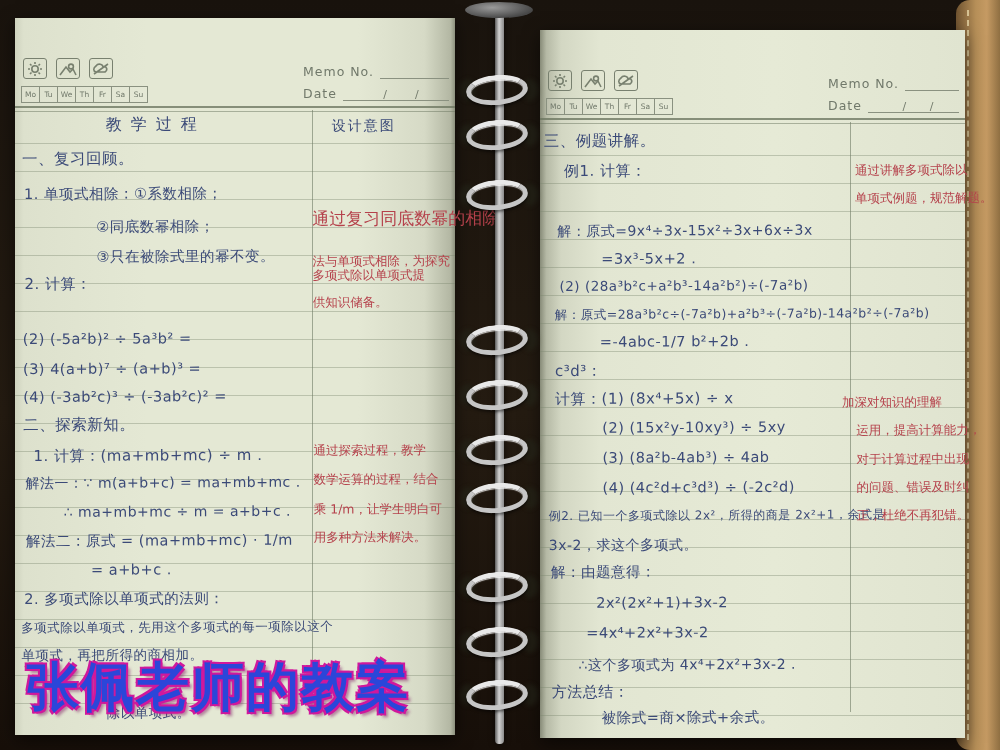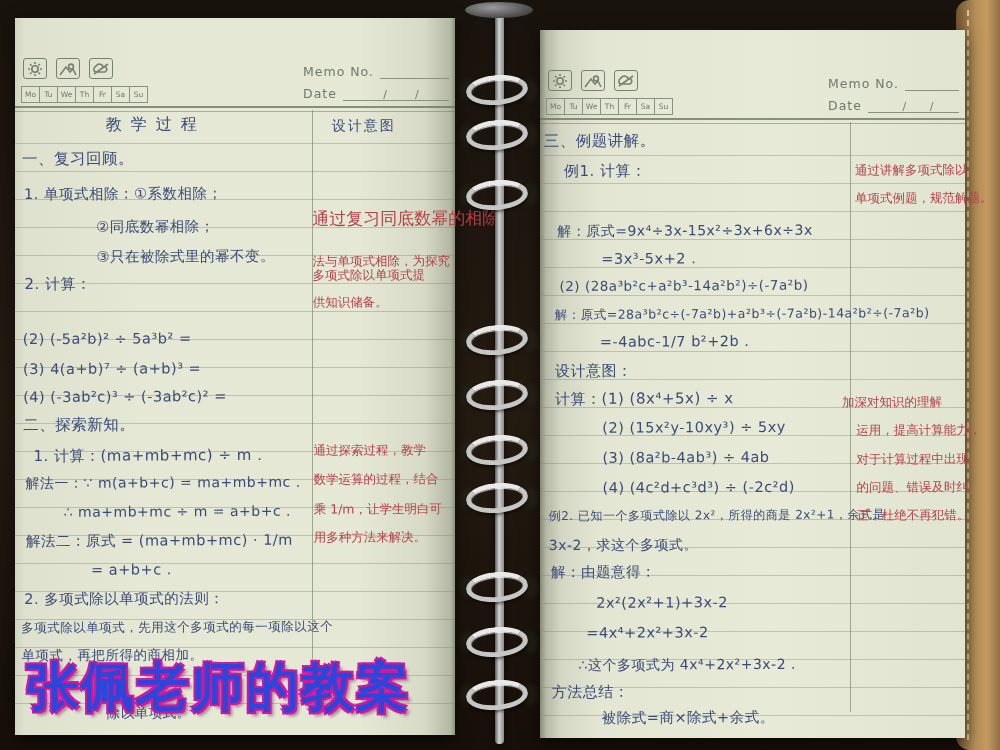--- a/index.html
+++ b/index.html
@@ -197,21 +197,21 @@
     </div>
 
     <div class="content" id="right-lines">
         <div class="hand" style="left: 5px; top: 100px; font-size: 15.5px;">三、例题讲解。</div>
         <div class="hand" style="left: 25px; top: 131px; font-size: 15px;">例1. 计算：</div>
         <div class="hand" style="left: 18px; top: 192px; font-size: 14px;">解：原式=9x⁴÷3x-15x²÷3x+6x÷3x</div>
         <div class="hand" style="left: 62px; top: 220px; font-size: 14.5px;">=3x³-5x+2 .</div>
         <div class="hand" style="left: 20px; top: 247px; font-size: 13.5px;">(2) (28a³b²c+a²b³-14a²b²)÷(-7a²b)</div>
         <div class="hand" style="left: 15px; top: 276px; font-size: 12.5px;">解：原式=28a³b²c÷(-7a²b)+a²b³÷(-7a²b)-14a²b²÷(-7a²b)</div>
         <div class="hand" style="left: 60px; top: 303px; font-size: 14.5px;">=-4abc-1/7 b²+2b .</div>
-        <div class="hand" style="left: 15px; top: 331px; font-size: 15px;">设计意图：</div>
+        <div class="hand" style="left: 15px; top: 331px; font-size: 15px;">c³d³：</div>
         <div class="hand" style="left: 15px; top: 359px; font-size: 15px;">计算：(1) (8x⁴+5x) ÷ x</div>
         <div class="hand" style="left: 62px; top: 389px; font-size: 14.5px;">(2) (15x²y-10xy³) ÷ 5xy</div>
         <div class="hand" style="left: 62px; top: 419px; font-size: 14.5px;">(3) (8a²b-4ab³) ÷ 4ab</div>
         <div class="hand" style="left: 62px; top: 449px; font-size: 14.5px;">(4) (4c²d+c³d³) ÷ (-2c²d)</div>
         <div class="hand" style="left: 8px; top: 477px; font-size: 12px;">例2. 已知一个多项式除以 2x²，所得的商是 2x²+1，余式是</div>
         <div class="hand" style="left: 8px; top: 506px; font-size: 14px;">3x-2，求这个多项式。</div>
         <div class="hand" style="left: 10px; top: 532px; font-size: 14.5px;">解：由题意得：</div>
         <div class="hand" style="left: 55px; top: 564px; font-size: 14.5px;">2x²(2x²+1)+3x-2</div>
         <div class="hand" style="left: 45px; top: 594px; font-size: 14.5px;">=4x⁴+2x²+3x-2</div>
         <div class="hand" style="left: 37px; top: 626px; font-size: 14px;">∴这个多项式为 4x⁴+2x²+3x-2 .</div>

